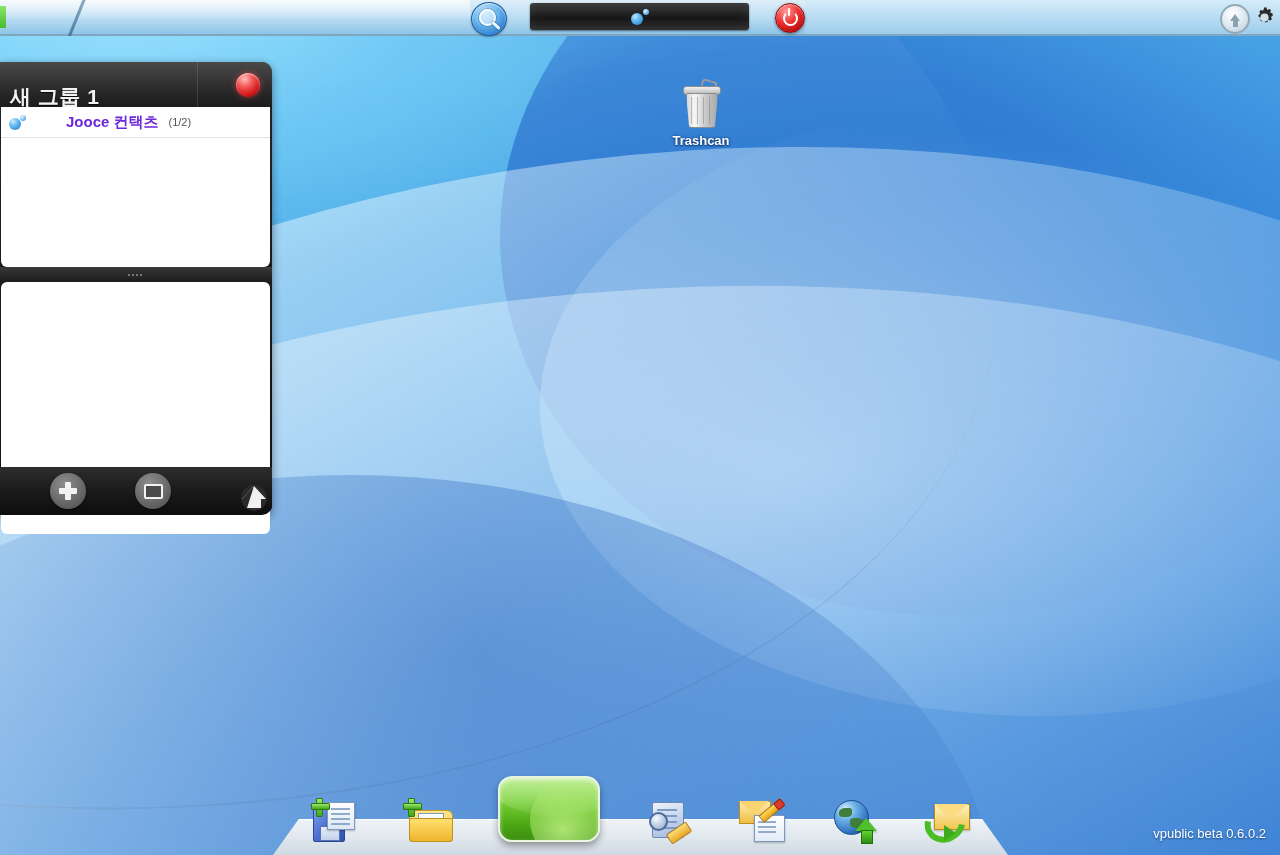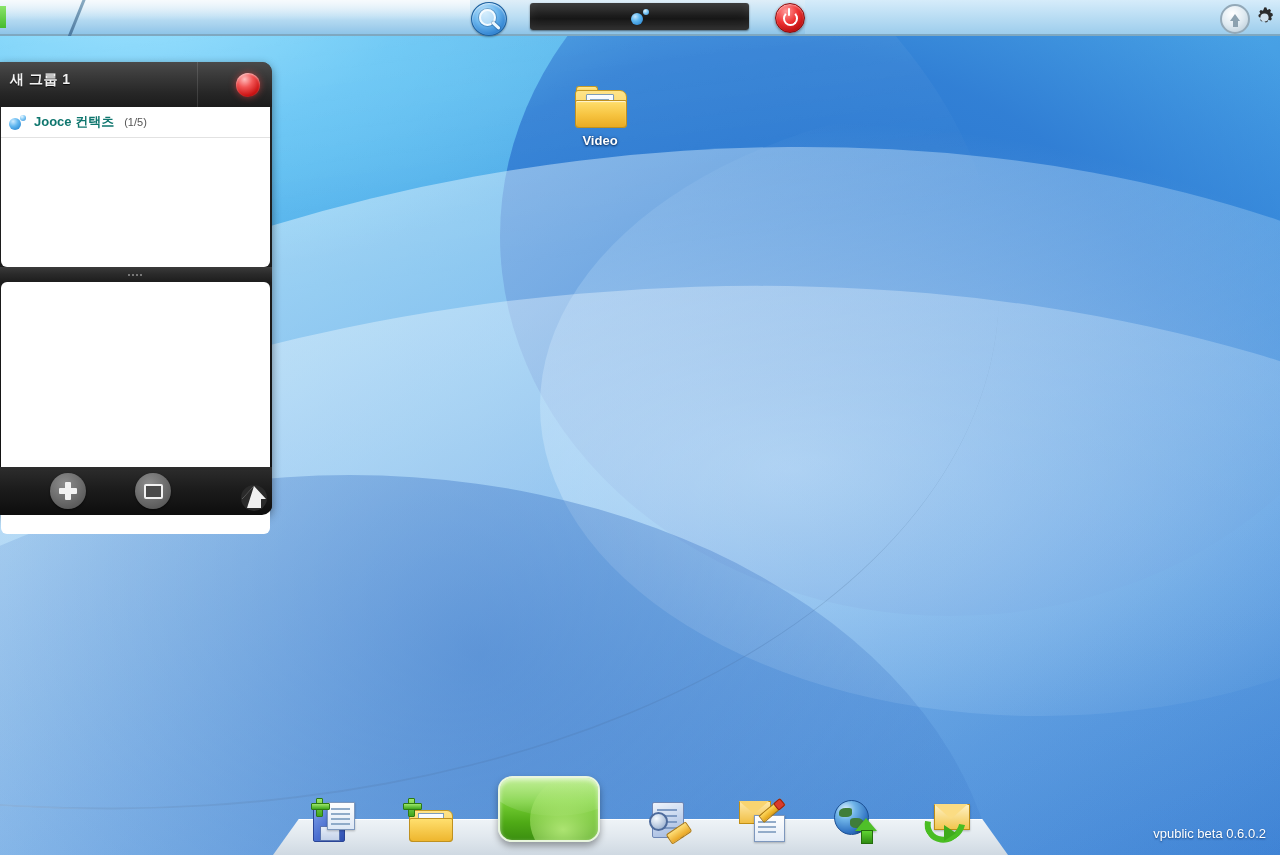--- a/index.html
+++ b/index.html
@@ -233,22 +233,22 @@
     width: 272px; height: 45px;
     border-radius: 0 10px 0 0;
     background: linear-gradient(180deg, #4a4a4a 0%, #3a3a3a 30%, #262626 70%, #1c1c1c 100%);
     overflow: hidden;
   }
   .panel-header-sep {
     position: absolute; left: 197px; top: 0; width: 1px; height: 45px;
     background: rgba(255,255,255,.12);
   }
   .panel-title {
-    position: absolute; left: 10px; top: 9px;
-    color: #f2f2f2; font-size: 14px; font-weight: bold;
+    position: absolute; left: 10px; top: 21px;
+    color: #f2f2f2; font-size: 21px; font-weight: bold;
     letter-spacing: .5px;
     text-shadow: 0 1px 1px rgba(0,0,0,.8);
   }
   .panel-close {
     position: absolute; right: 12px; top: 11px;
     width: 24px; height: 24px; border-radius: 50%;
     background: radial-gradient(circle at 36% 26%, #ffbdbd 0%, #f25555 34%, #cc1414 70%, #8a0606 100%);
     box-shadow: 0 0 7px rgba(255,70,70,.55), inset 0 1px 2px rgba(255,255,255,.6);
     cursor: pointer;
   }
@@ -272,21 +272,21 @@
   .contact-sphere .b {
     position: absolute; left: 0; bottom: 0; width: 12px; height: 12px;
     border-radius: 50%;
     background: radial-gradient(circle at 34% 28%, #cdebff 0%, #62b8f0 42%, #1c79c8 100%);
   }
   .contact-sphere .s {
     position: absolute; right: 0; top: 0; width: 6px; height: 6px;
     border-radius: 50%;
     background: radial-gradient(circle at 34% 28%, #e8f6ff 0%, #86cbf6 45%, #2f8cd6 100%);
   }
-  .contact-name { font-size: 13px; font-weight: bold; color: #0f766e; }
+  .contact-name { font-size: 15px; font-weight: bold; color: #6d28d9; margin-left: 32px; }
   .contact-count { font-size: 11px; color: #555; margin-left: 10px; }
 
   .panel-splitter {
     position: absolute; left: 0; top: 205px; width: 272px; height: 15px;
     background: linear-gradient(180deg, #3b3b3b 0%, #2b2b2b 45%, #1d1d1d 100%);
     display: flex; align-items: center; justify-content: center;
     cursor: ns-resize;
   }
   .panel-splitter .grip {
     width: 16px; height: 2px;
@@ -663,54 +663,49 @@
 
     <div class="gear-btn">
       <svg width="27" height="27" viewBox="0 0 27 27" aria-hidden="true">
         <path d="M13.5 3.2l1.9.4.9 2.3 2.2-.9 1.5 1.3-.8 2.3 2.3.9.4 1.9-1.9 1.5.9 2.2-1.3 1.5-2.3-.8-.9 2.3-1.9.4-1.5-1.9-2.2.9-1.5-1.3.8-2.3-2.3-.9-.4-1.9 1.9-1.5-.9-2.2 1.3-1.5 2.3.8.9-2.3z" fill="#2b2b2b"></path>
         <circle cx="13.5" cy="13.5" r="4.1" fill="#cfe0ec"></circle>
       </svg>
     </div>
   </div>
 
 
-  <div class="desk-icon" style="left:545px; top:78px;">
+
+  <div class="desk-icon" style="left:646px; top:78px;">
     <div class="icon-art">
-      <div class="folder">
-        <div class="tab"></div>
-        <div class="back"></div>
-        <div class="doc">
-          <i style="top:4px"></i>
-            <i style="top:8px"></i>
-            <i style="top:12px"></i>
-        </div>
-        <div class="front"></div>
-      </div>
-    </div>
-    <div class="label">Video</div>
+      <div class="trash">
+        <div class="handle2"></div>
+        <div class="lid"></div>
+        <div class="body"></div>
+      </div>
+    </div>
+    <div class="label">Trashcan</div>
   </div>
-
 
   <div class="panel">
     <div class="panel-shell"></div>
 
     <div class="panel-header">
       <div class="panel-header-sep"></div>
       <div class="panel-title">새 그룹 1</div>
       <div class="panel-close"></div>
     </div>
 
     <div class="panel-list">
       <div class="contact-row">
         <div class="contact-sphere">
           <div class="b"></div>
           <div class="s"></div>
         </div>
         <span class="contact-name">Jooce 컨택츠</span>
-        <span class="contact-count">(1/5)</span>
+        <span class="contact-count">(1/2)</span>
       </div>
     </div>
 
     <div class="panel-splitter">
       <div class="grip"></div>
     </div>
 
     <div class="panel-body"></div>
 
     <div class="panel-footer">

